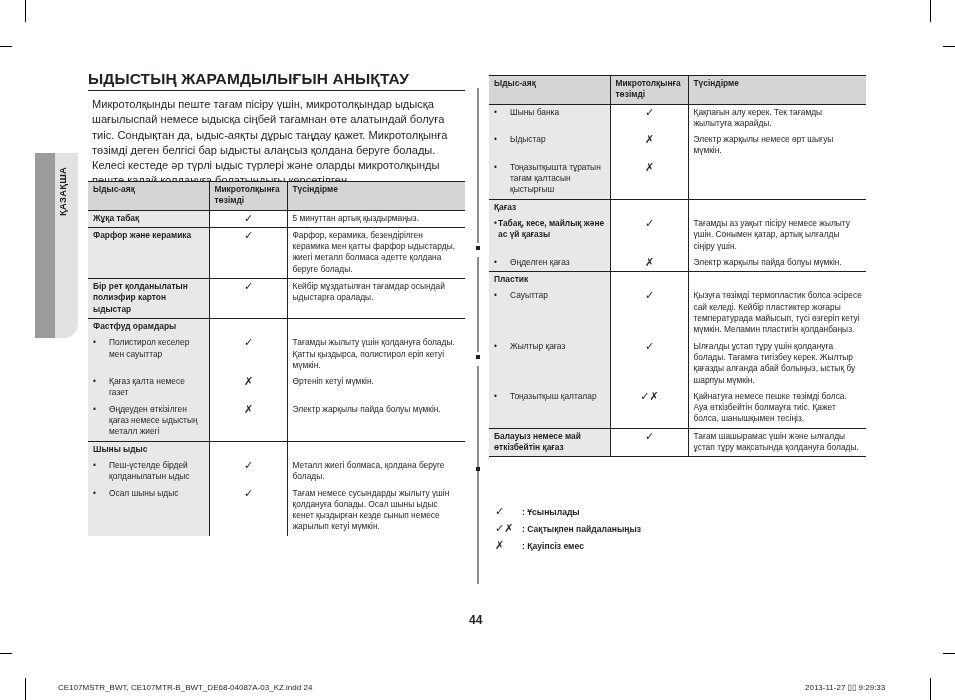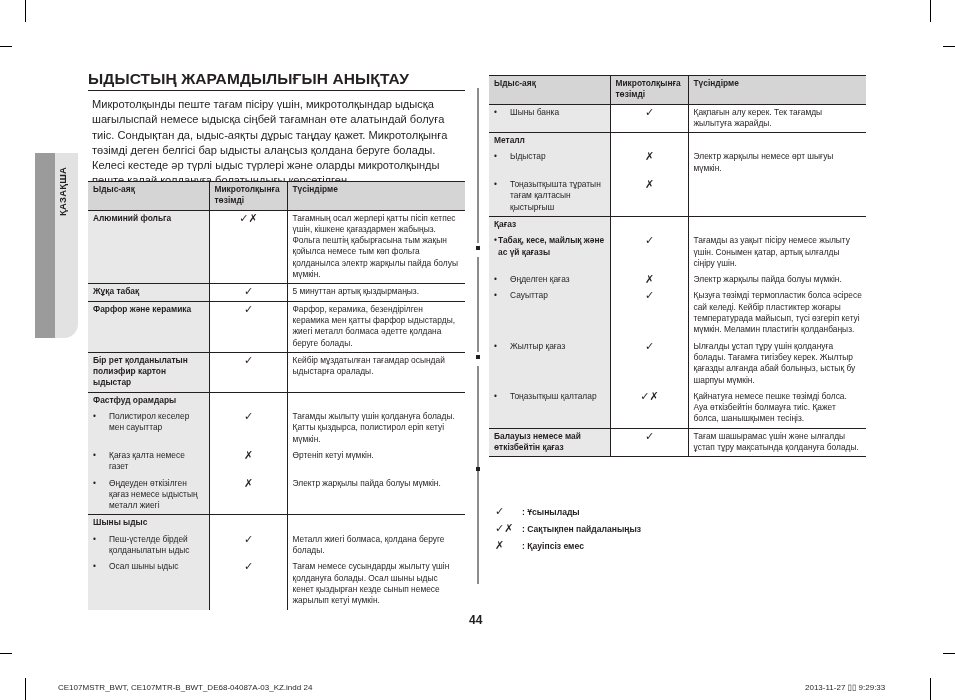--- a/index.html
+++ b/index.html
@@ -61,25 +61,20 @@
       <col style="width:121px">
       <col style="width:78px">
       <col>
     </colgroup>
   <tbody>
       <tr>
     <th class="c1">Ыдыс-аяқ</th>
     <th class="c2" style="text-align:left;font-size:8.4px;">Микротолқынға төзімді</th>
     <th>Түсіндірме</th>
   </tr>
-  <tr>
-    <td class="c1 b">Алюминий фольга</td>
-    <td class="c2">✓✗</td>
-    <td>Тағамның осал жерлері қатты пісіп кетпес үшін, кішкене қағаздармен жабыңыз. Фольга пештің қабырғасына тым жақын қойылса немесе тым көп фольга қолданылса электр жарқылы пайда болуы мүмкін.</td>
-  </tr>
   <tr class="sep">
     <td class="c1 b">Жұқа табақ</td>
     <td class="c2">✓</td>
     <td>5 минуттан артық қыздырмаңыз.</td>
   </tr>
   <tr class="sep">
     <td class="c1 b" style="height:42px">Фарфор және керамика</td>
     <td class="c2">✓</td>
     <td>Фарфор, керамика, безендірілген керамика мен қатты фарфор ыдыстарды, жиегі металл болмаса әдетте қолдана беруге болады.</td>
   </tr>
@@ -166,25 +161,20 @@
   <tr>
     <td class="c1" style="height:20px">
           <div class="bul">
             <span class="dot">•</span>
             <span>Шыны банка</span>
           </div>
         </td>
     <td class="c2">✓</td>
     <td>Қақпағын алу керек. Тек тағамды жылытуға жарайды.</td>
   </tr>
-  <tr class="sep">
-    <td class="c1 b">Металл</td>
-    <td class="c2"></td>
-        <td></td>
-  </tr>
   <tr>
     <td class="c1" style="height:20px">
           <div class="bul">
             <span class="dot">•</span>
             <span>Ыдыстар</span>
           </div>
         </td>
     <td class="c2">✗</td>
     <td>Электр жарқылы немесе өрт шығуы мүмкін.</td>
   </tr>
@@ -215,20 +205,25 @@
   </tr>
   <tr>
     <td class="c1">
           <div class="bul">
             <span class="dot">•</span>
             <span>Өңделген қағаз</span>
           </div>
         </td>
     <td class="c2">✗</td>
     <td>Электр жарқылы пайда болуы мүмкін.</td>
+  </tr>
+  <tr class="sep">
+    <td class="c1 b">Пластик</td>
+    <td class="c2"></td>
+        <td></td>
   </tr>
   <tr>
     <td class="c1">
           <div class="bul">
             <span class="dot">•</span>
             <span>Сауыттар</span>
           </div>
         </td>
     <td class="c2">✓</td>
     <td>Қызуға төзімді термопластик болса әсіресе сай келеді. Кейбір пластиктер жоғары температурада майысып, түсі өзгеріп кетуі мүмкін. Меламин пластигін қолданбаңыз.</td>

